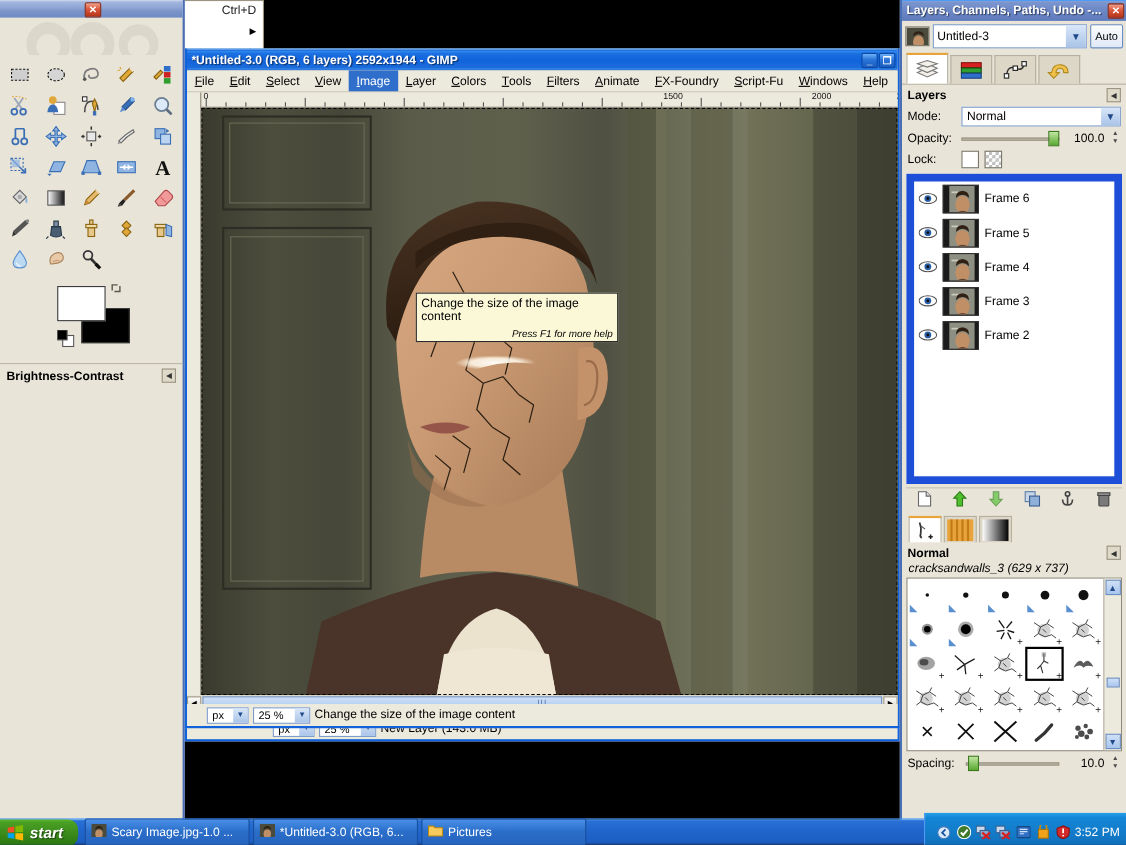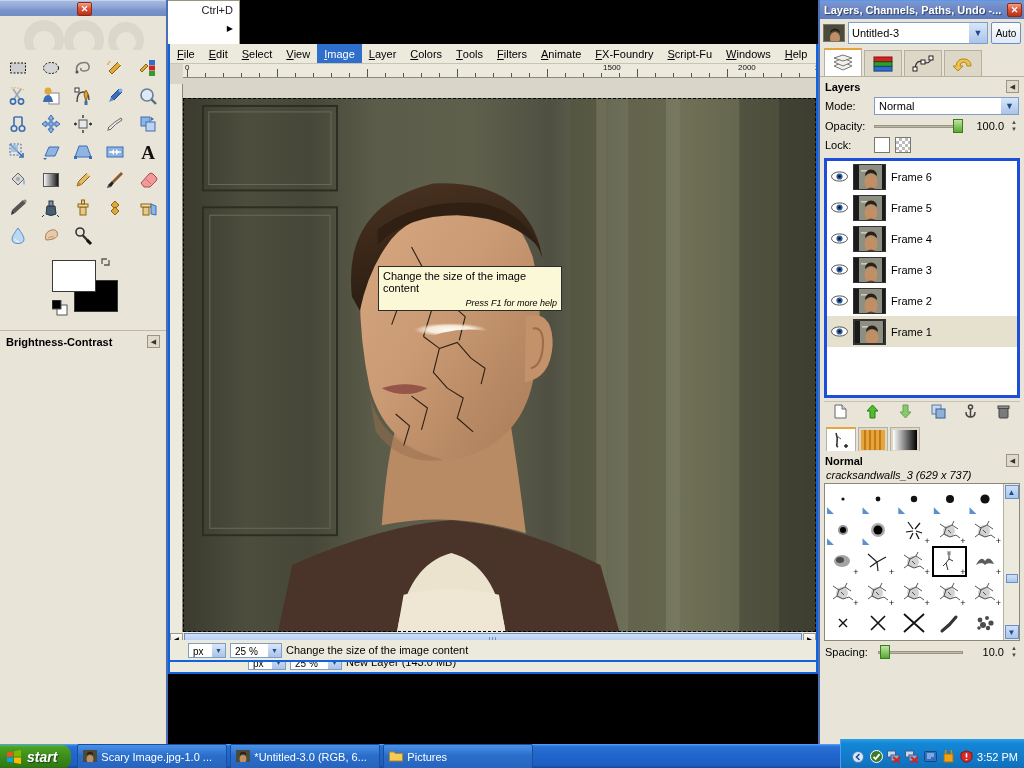--- a/index.html
+++ b/index.html
@@ -140,21 +140,21 @@
                border:1px solid #3c7a1e;}
   .numv{width:36px;text-align:right;font-size:11px;}
   .spin{width:10px;display:flex;flex-direction:column;}
   .spin div{height:7px;font-size:6px;line-height:7px;text-align:center;color:#4a4a4a;}
   .lockbox{width:16px;height:16px;border:1px solid #7a7668;background:#fff;}
   .lockchk{width:16px;height:16px;border:1px solid #7a7668;
            background:
              linear-gradient(45deg,#bbb 25%,transparent 25%,transparent 75%,#bbb 75%),
              linear-gradient(45deg,#bbb 25%,#fff 25%,#fff 75%,#bbb 75%);
            background-size:6px 6px; background-position:0 0,3px 3px;}
-  .layerlist{margin:3px 4px 0 4px;background:#fff;border:3px solid #1d4ed8;height:240px;overflow:hidden;}
+  .layerlist{margin:3px 4px 0 4px;background:#fff;border:7px solid #1d4ed8;height:282px;overflow:hidden;}
   .layer{display:flex;align-items:center;height:31px;padding:0 3px;gap:5px;}
   .layer.sel{background:#e6e1cf;}
   .eye{width:18px;height:14px;display:flex;align-items:center;justify-content:center;}
   .lthumb{width:33px;height:26px;border:1px solid #333;overflow:hidden;flex:none;position:relative;background:#1a1a1a;}
   .lthumb.selb{border:2px solid #333;}
   .lname{font-size:11px;}
   .dock-btns{display:flex;justify-content:space-around;align-items:center;
              height:22px;margin:3px 4px 0 4px;border-top:1px solid #c6c1b1;}
   .brush-tabs{display:flex;align-items:flex-end;gap:2px;padding:3px 2px 0 6px;height:28px;}
   .btab{width:30px;height:24px;border:1px solid #b5b0a0;border-bottom:none;background:#dcd7c7;
@@ -491,20 +491,25 @@
     </div>
     <div class="combo" style="width:52px">
       <span class="v">25 %</span>
       <span class="arr">▼</span>
     </div>
     <span class="status-text">New Layer (143.0 MB)</span>
   </div>
 </div>
 
 <div class="win" id="imgwin">
+  <div class="titlebar" style="margin:-0px;">
+    <div class="t">*Untitled-3.0 (RGB, 6 layers) 2592x1944 - GIMP</div>
+    <div class="tbtn">_</div>
+    <div class="tbtn">❐</div>
+  </div>
 
   <div class="menubar" id="menubar">
       <div class="mi"><u>F</u>ile</div>
       <div class="mi"><u>E</u>dit</div>
       <div class="mi"><u>S</u>elect</div>
       <div class="mi"><u>V</u>iew</div>
       <div class="mi active"><u>I</u>mage</div>
       <div class="mi"><u>L</u>ayer</div>
       <div class="mi"><u>C</u>olors</div>
       <div class="mi"><u>T</u>ools</div>
@@ -967,40 +972,20 @@
             <rect width="33" height="26" fill="#1a1a1a"></rect>
             <rect x="5" y="0" width="23" height="26" fill="#8d8f82"></rect>
             <rect x="7" y="5" width="6" height="1.6" fill="#c8cabc"></rect>
             <ellipse cx="17" cy="17" rx="6.5" ry="8" fill="#c18f66"></ellipse>
             <path d="M11 11 Q17 5 23 11 Q23 5 17 4.5 Q11 5 11 11Z" fill="#2f2013"></path>
             <path d="M10 26 Q17 19 24 26Z" fill="#5c4233"></path>
           </svg>
      </span>
      <span class="lname">Frame 2</span>
       </div>
-      <div class="layer sel">
-        <span class="eye">
-       <svg width="17" height="11" viewBox="0 0 17 11">
-            <ellipse cx="8.5" cy="5.5" rx="8" ry="4.6" fill="#fff" stroke="#555"></ellipse>
-            <circle cx="8.5" cy="5.5" r="3.1" fill="#2a5fa8"></circle>
-            <circle cx="8.5" cy="5.5" r="1.3" fill="#111"></circle>
-          </svg>
-     </span>
-     <span class="lthumb selb">
-       <svg width="33" height="26" viewBox="0 0 33 26">
-            <rect width="33" height="26" fill="#1a1a1a"></rect>
-            <rect x="5" y="0" width="23" height="26" fill="#8d8f82"></rect>
-            <rect x="7" y="5" width="6" height="1.6" fill="#c8cabc"></rect>
-            <ellipse cx="17" cy="17" rx="6.5" ry="8" fill="#c18f66"></ellipse>
-            <path d="M11 11 Q17 5 23 11 Q23 5 17 4.5 Q11 5 11 11Z" fill="#2f2013"></path>
-            <path d="M10 26 Q17 19 24 26Z" fill="#5c4233"></path>
-          </svg>
-     </span>
-     <span class="lname">Frame 1</span>
-      </div>
     </div>
 
   <div class="dock-btns" id="dock-btns">
       <span title="New Layer"><svg width="15" height="15" viewBox="0 0 15 15">
           <path d="M2 1 L9 1 L13 5 L13 14 L2 14Z" fill="#fff" stroke="#666"></path>
           <path d="M9 1 L9 5 L13 5" fill="#ddd" stroke="#666"></path>
         </svg></span>
       <span title="Raise Layer"><svg width="15" height="15" viewBox="0 0 15 15">
           <path d="M7.5 1 L13 7 L10 7 L10 14 L5 14 L5 7 L2 7Z" fill="#4fbf2f" stroke="#2a7a14"></path>
         </svg></span>

